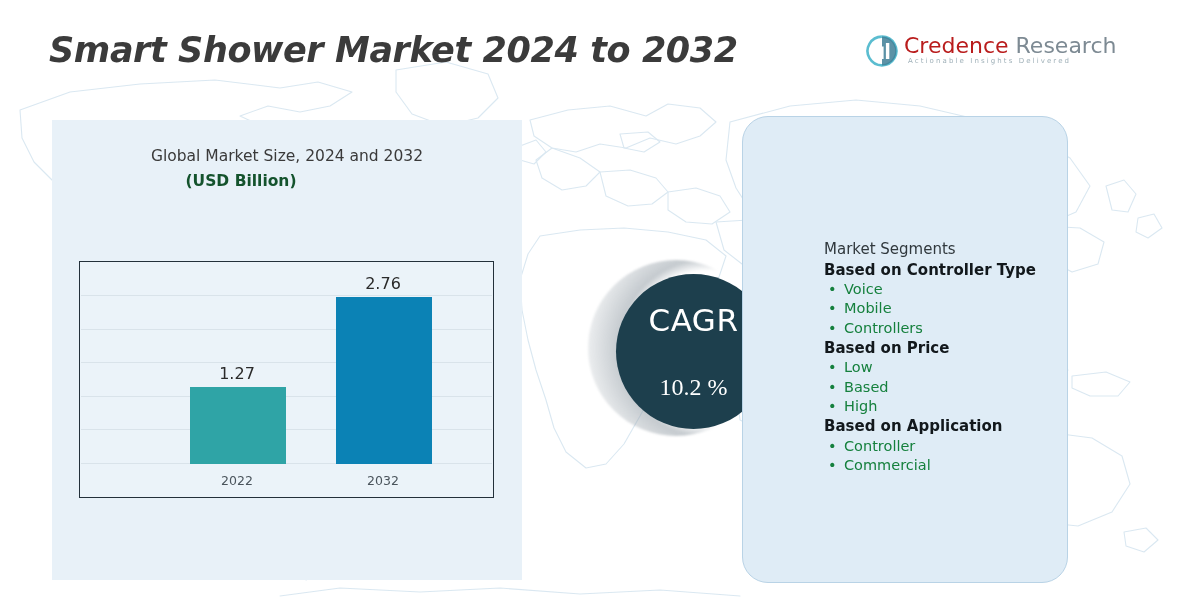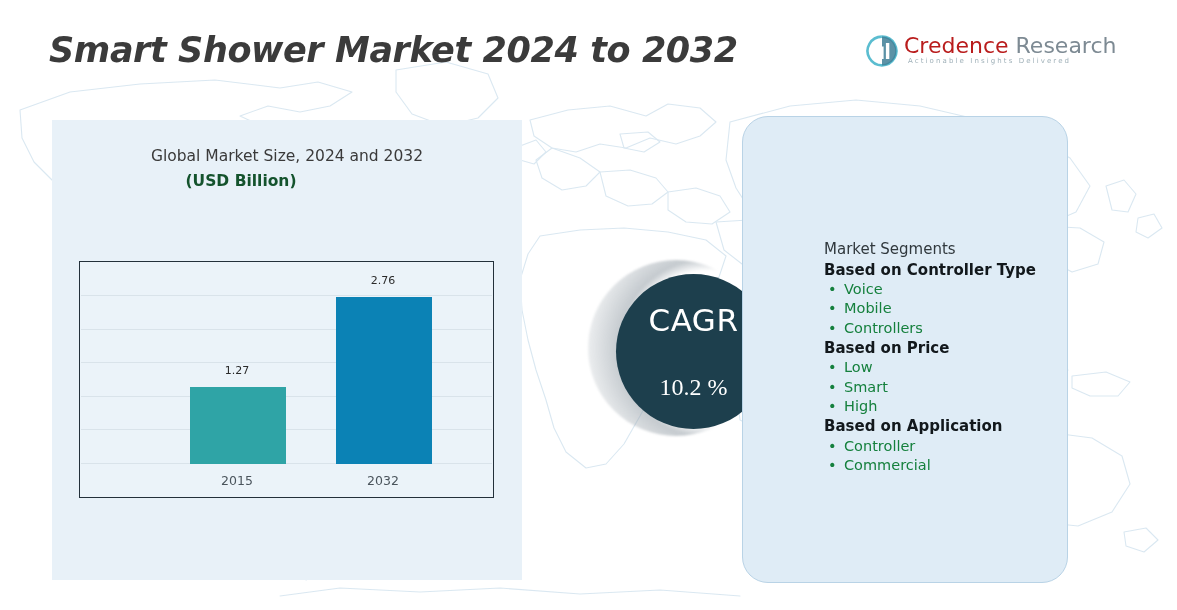--- a/index.html
+++ b/index.html
@@ -50,21 +50,21 @@
 
   
   #chart-box{
     position:absolute;left:79px;top:261px;width:415px;height:237px;
     border:1.4px solid #23303a;box-sizing:border-box;
     background:rgba(237,244,250,.55);
   }
   .gridline{position:absolute;left:1px;right:1px;height:1px;background:#d9e3ea;}
   .bar{position:absolute;bottom:33px;}
   .bar-label{
-    position:absolute;text-align:center;font-size:11px;color:#2a2a2a;
+    position:absolute;text-align:center;font-size:16px;color:#2a2a2a;
     font-family:"DejaVu Sans", sans-serif;
   }
   .cat-label{
     position:absolute;text-align:center;font-size:12.5px;color:#4a545c;
     font-family:"DejaVu Sans", sans-serif;
   }
 
   
   #cagr-wrap{position:absolute;left:588px;top:260px;width:186px;height:186px;}
   #cagr-halo{
@@ -185,21 +185,21 @@
         <div class="gridline" style="top: 167.4px;"></div>
         <div class="gridline" style="top: 201px;"></div>
       </div>
     <div id="bars">
         <div class="bar" style="width: 96px; height: 76.6379px; left: 110px; background: rgb(47, 164, 166);"></div>
         <div class="bar" style="width: 96px; height: 166.552px; left: 256px; background: rgb(11, 130, 181);"></div>
       </div>
   </div>
   <div id="chart-overlay">
       <div class="bar-label" style="width: 156px; left: 159px; top: 364.362px;">1.27</div>
-      <div class="cat-label" style="width: 156px; left: 159px; top: 473px;">2015</div>
+      <div class="cat-label" style="width: 156px; left: 159px; top: 473px;">2022</div>
       <div class="bar-label" style="width: 156px; left: 305px; top: 274.448px;">2.76</div>
       <div class="cat-label" style="width: 156px; left: 305px; top: 473px;">2032</div>
     </div>
 
   <div id="cagr-wrap">
     <div id="cagr-halo"></div>
     <div id="cagr-circle">
       <div id="cagr-label">CAGR</div>
       <div id="cagr-value">10.2 %</div>
     </div>
@@ -208,21 +208,21 @@
   <div id="right-panel"></div>
   <div id="segments">
     <div id="seg-title">Market Segments</div>
     <div id="seg-groups">
         <div class="seg-head">Based on Controller Type</div>
         <div class="seg-item"><span class="bul">•</span><span>Voice</span></div>
         <div class="seg-item"><span class="bul">•</span><span>Mobile</span></div>
         <div class="seg-item"><span class="bul">•</span><span>Controllers</span></div>
         <div class="seg-head">Based on Price</div>
         <div class="seg-item"><span class="bul">•</span><span>Low</span></div>
-        <div class="seg-item"><span class="bul">•</span><span>Smart</span></div>
+        <div class="seg-item"><span class="bul">•</span><span>Based</span></div>
         <div class="seg-item"><span class="bul">•</span><span>High</span></div>
         <div class="seg-head">Based on Application</div>
         <div class="seg-item"><span class="bul">•</span><span>Controller</span></div>
         <div class="seg-item"><span class="bul">•</span><span>Commercial</span></div>
       </div>
   </div>
 
 </div>
 
 </body></html>

